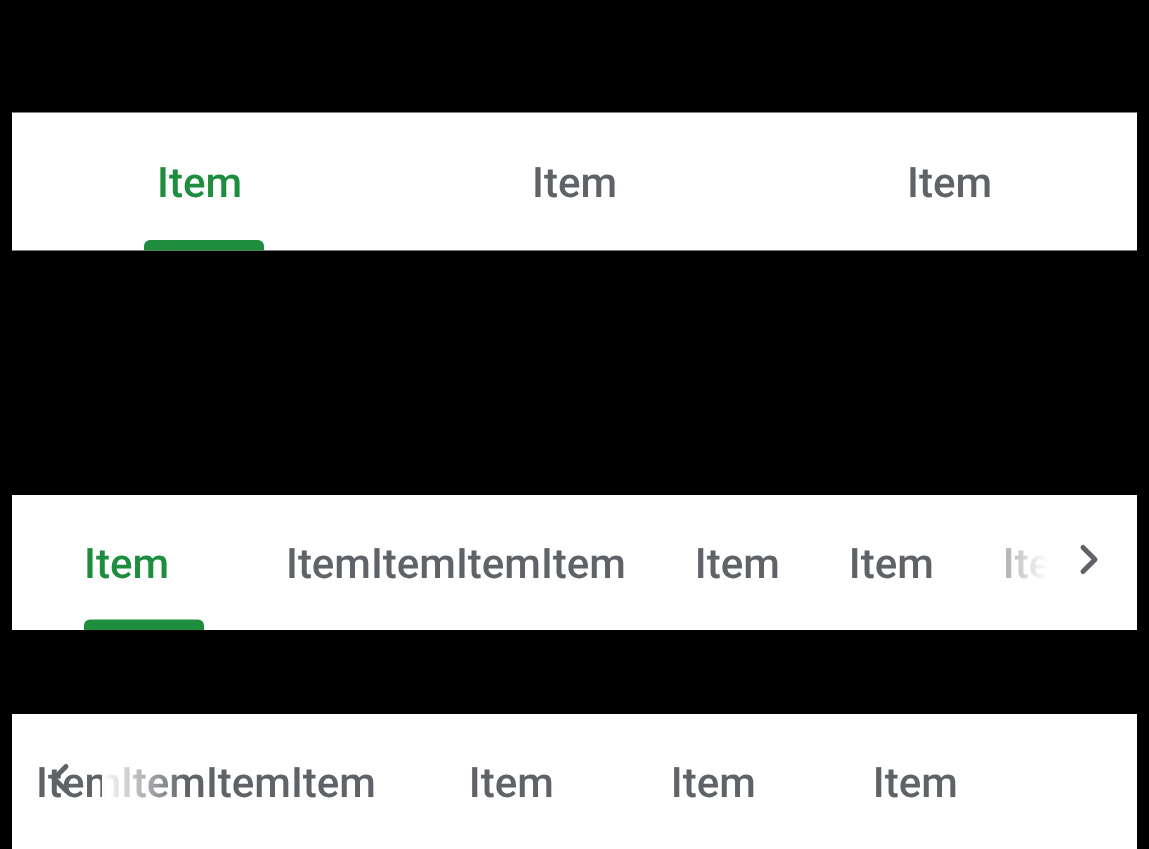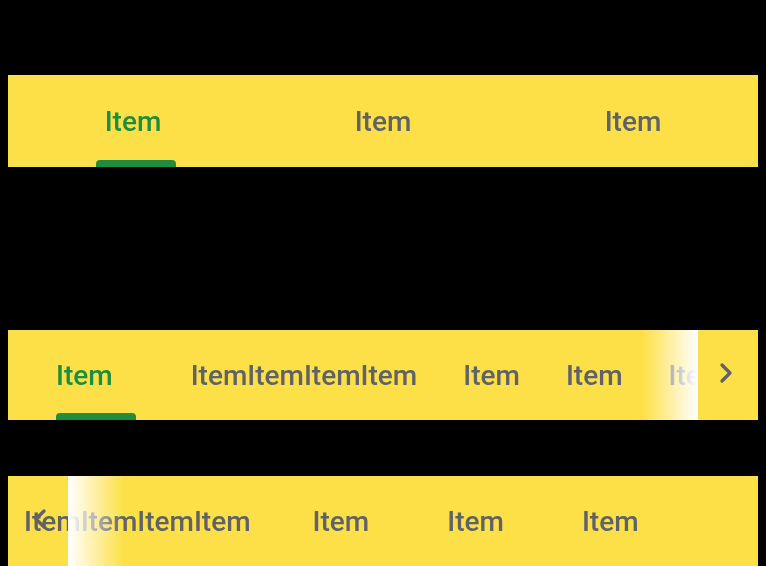--- a/index.html
+++ b/index.html
@@ -1,17 +1,17 @@
 <!DOCTYPE html>
 <html><head>
   <meta charset="utf-8">
   <style>
     *{margin:0;padding:0;box-sizing:border-box}
     body{width:766px;height:566px;background:#000;font-family:-apple-system,BlinkMacSystemFont,"Segoe UI",Roboto,sans-serif;overflow:hidden}
-    .tab-container{background:#fde047;position:relative}
+    .tab-container{background:#ffffff;position:relative}
     .tab-row{display:flex;align-items:center;height:90px}
     .tab-container.fixed{position:absolute;top:75px;left:8px;width:750px;height:92px}
     .tab-container.fixed .tab-row{height:92px}
     .tab-container.fixed .tab{flex:1;justify-content:center;text-align:center}
     .tab-container.scroll-a{position:absolute;top:330px;left:8px;width:750px}
     .tab-container.scroll-a .scroll{margin-right:60px}
     .tab-container.scroll-a .arrow-right{position:absolute;right:14px;top:50%;transform:translateY(-50%)}
     .tab-container.scroll-b{position:absolute;top:476px;left:8px;width:750px}
     .tab-container.scroll-b .scroll{margin-left:60px;margin-right:8px}
     .tab-container.scroll-b .arrow-left{position:absolute;left:14px;top:50%;transform:translateY(-50%)}

